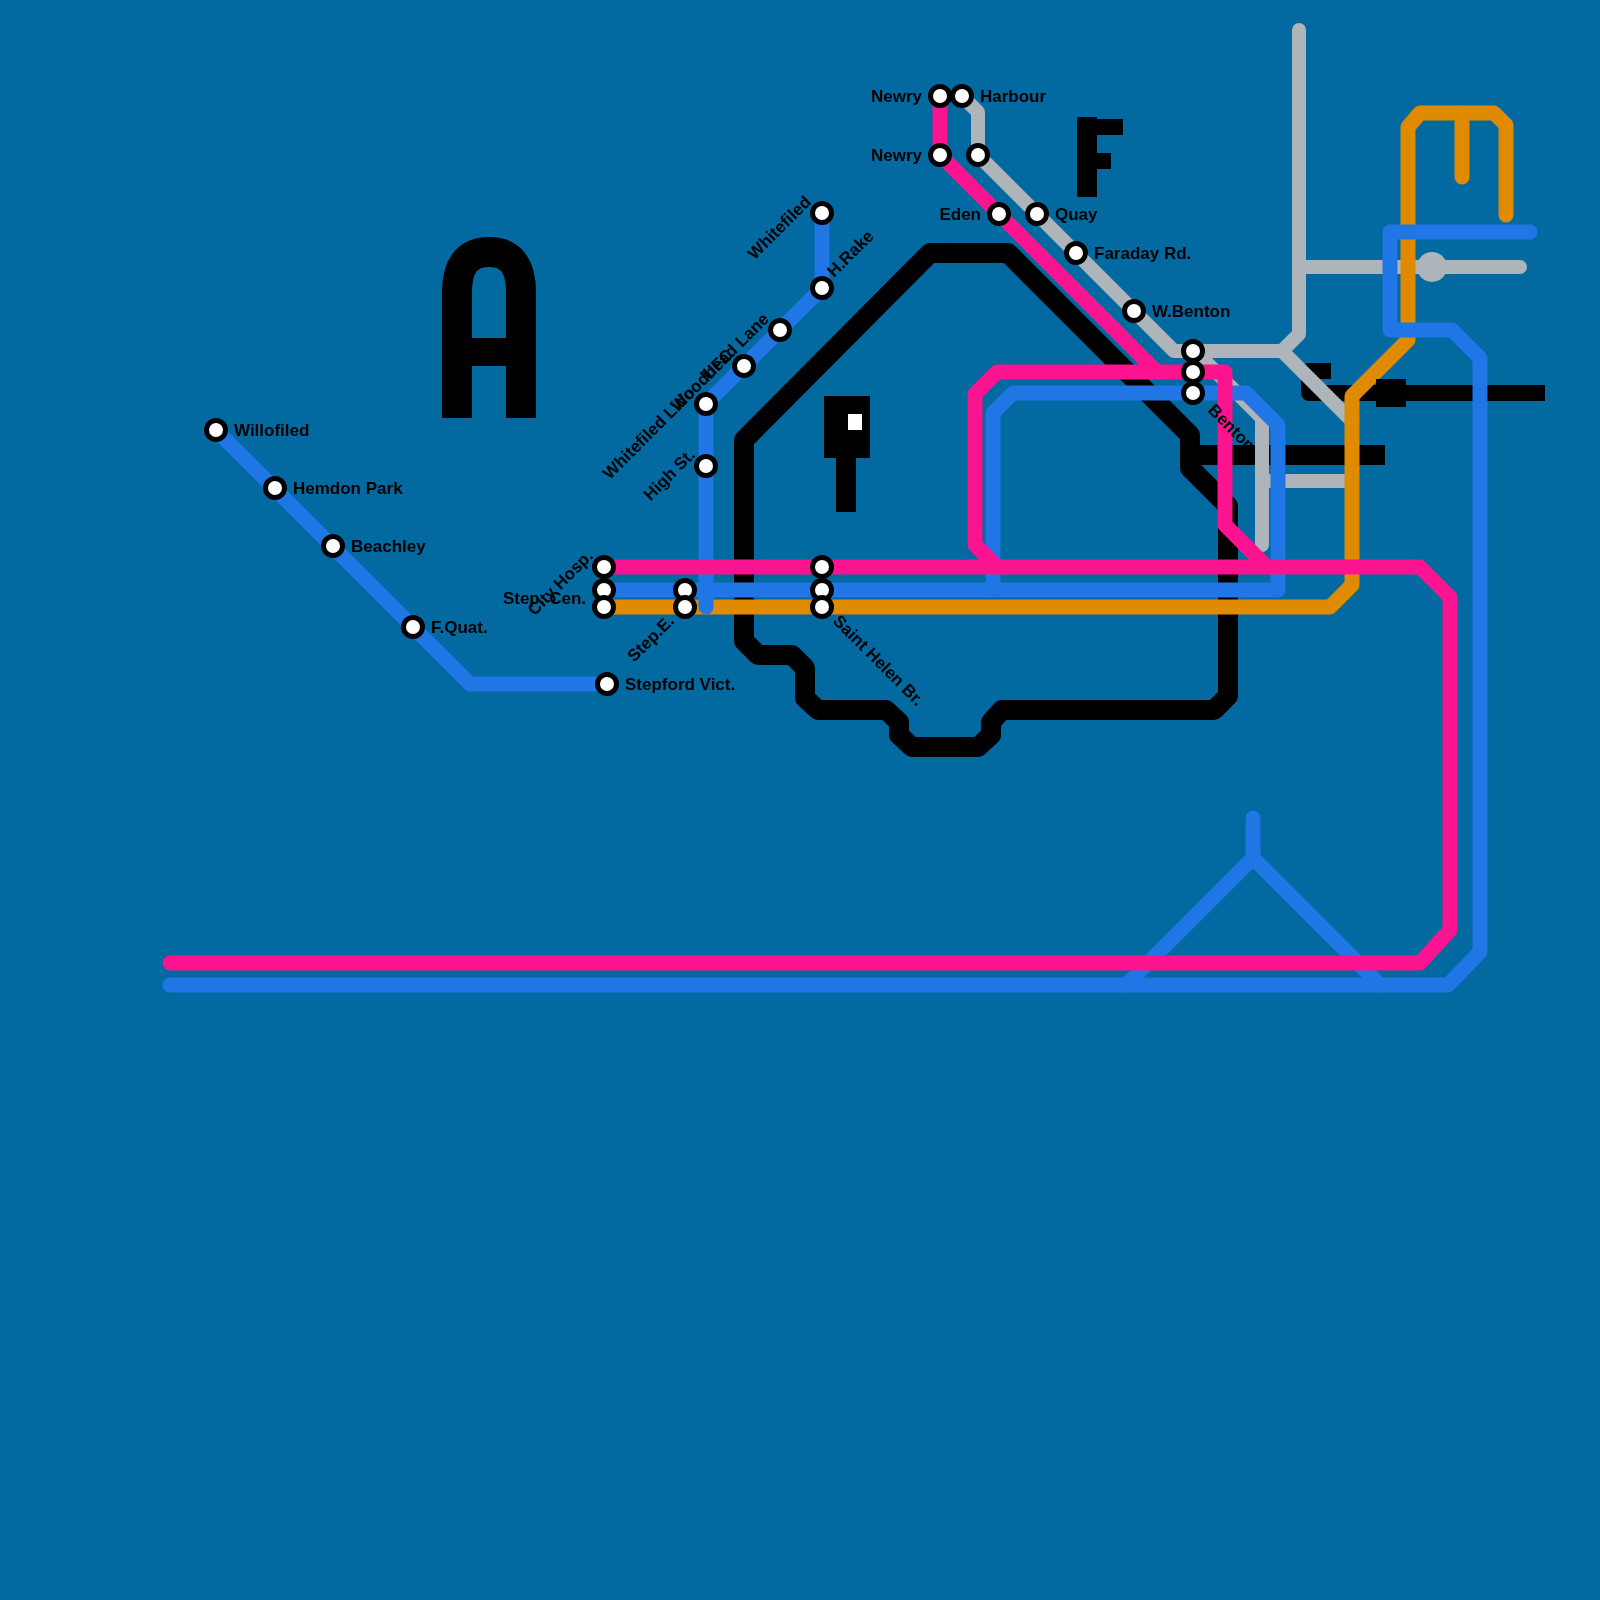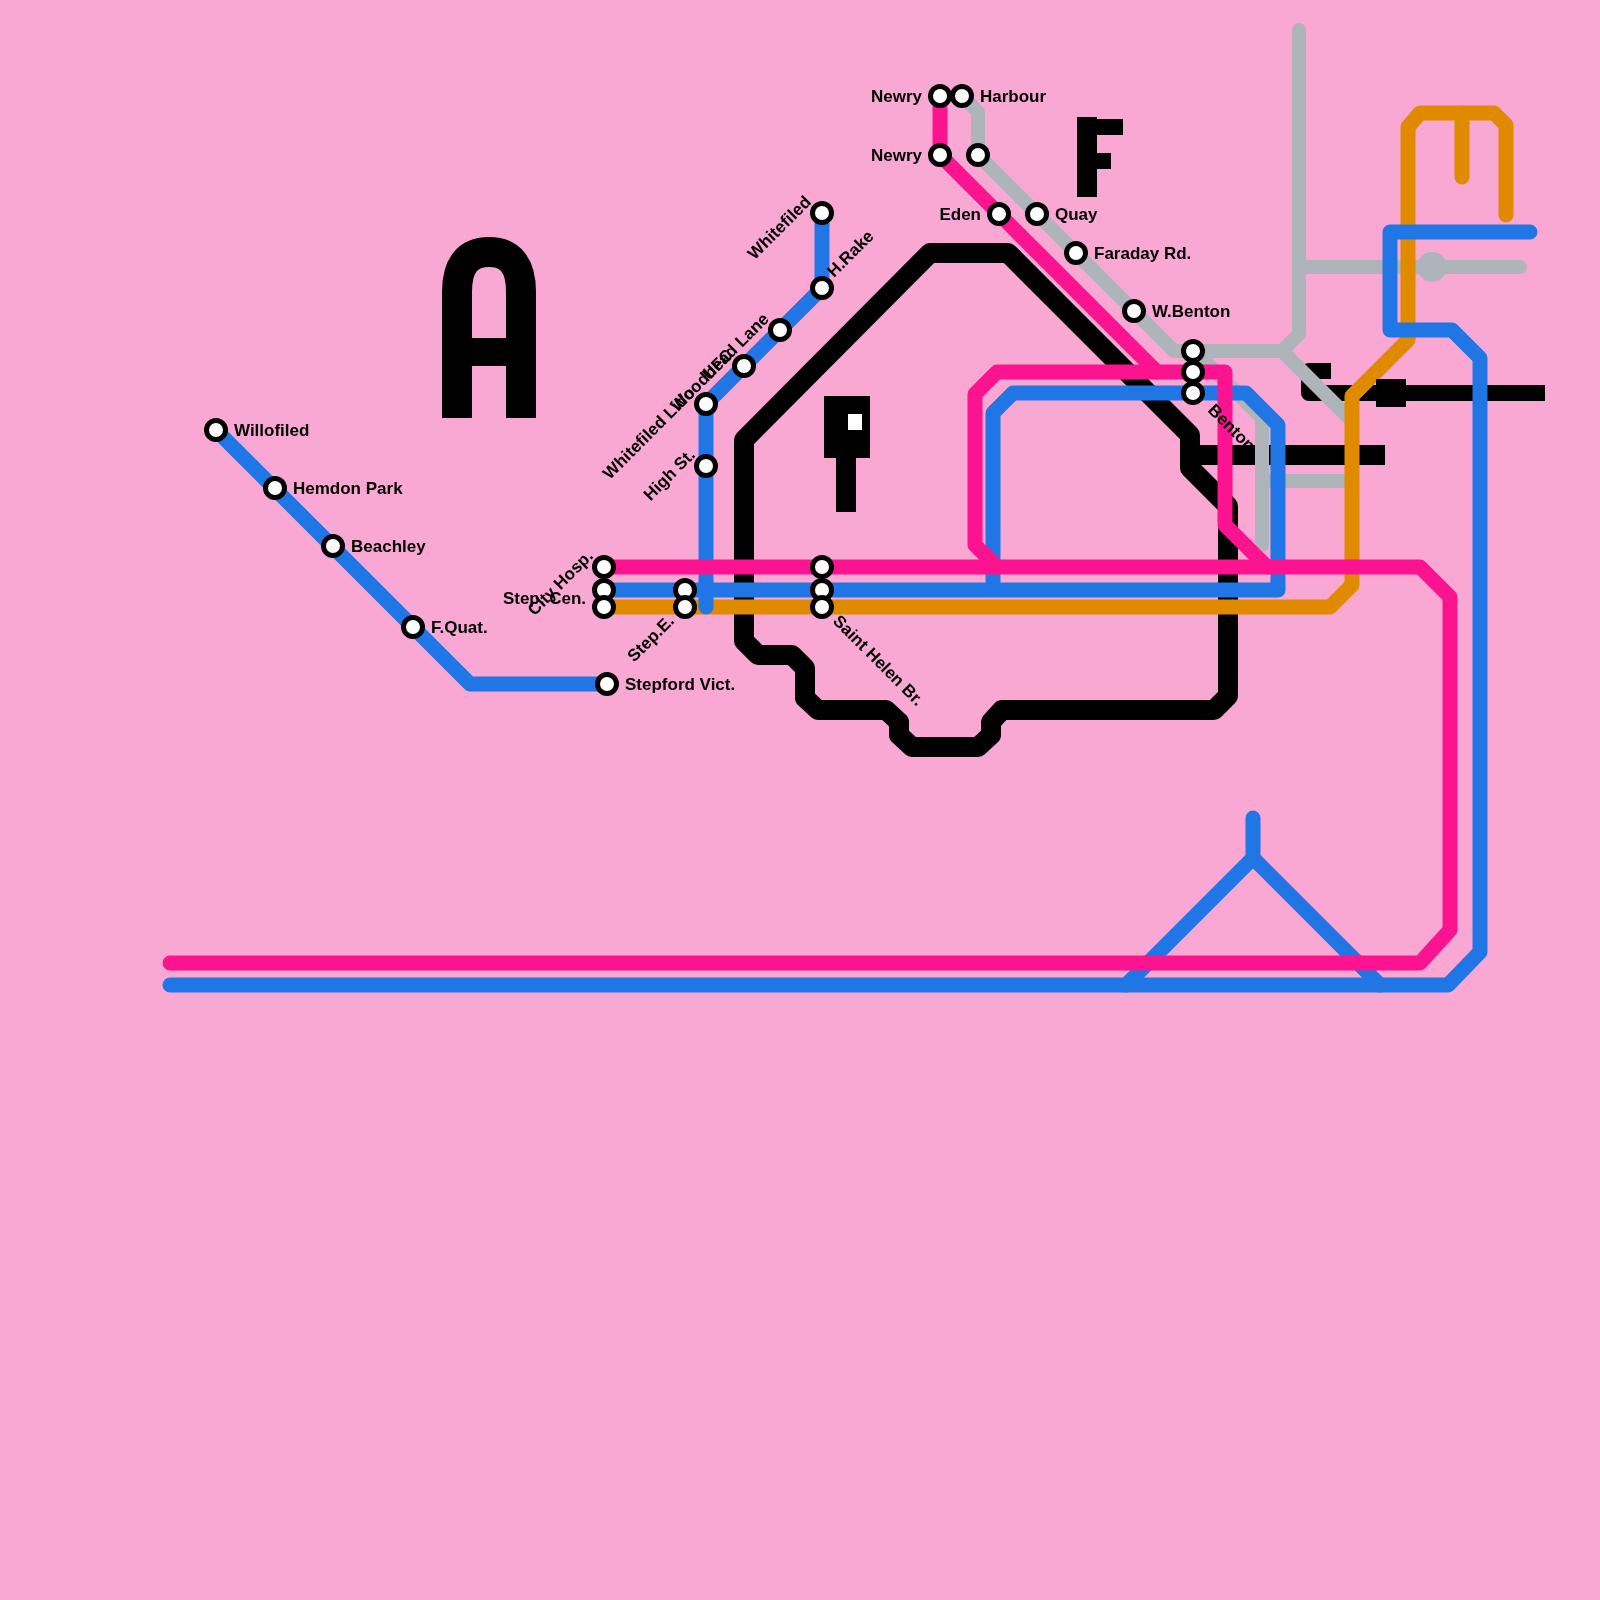--- a/index.html
+++ b/index.html
@@ -3,21 +3,21 @@
 <meta charset="utf-8">
 <style>
   html, body {
     margin: 0;
     padding: 0;
     background: #ffffff;
   }
   .stage {
     width: 1600px;
     height: 1600px;
-    background: #f9a8d4;
+    background: #0369a1;
     position: relative;
     overflow: hidden;
   }
   svg {
     display: block;
     width: 1600px;
     height: 1600px;
   }
   text {
     font-family: "Liberation Sans", "DejaVu Sans", sans-serif;

